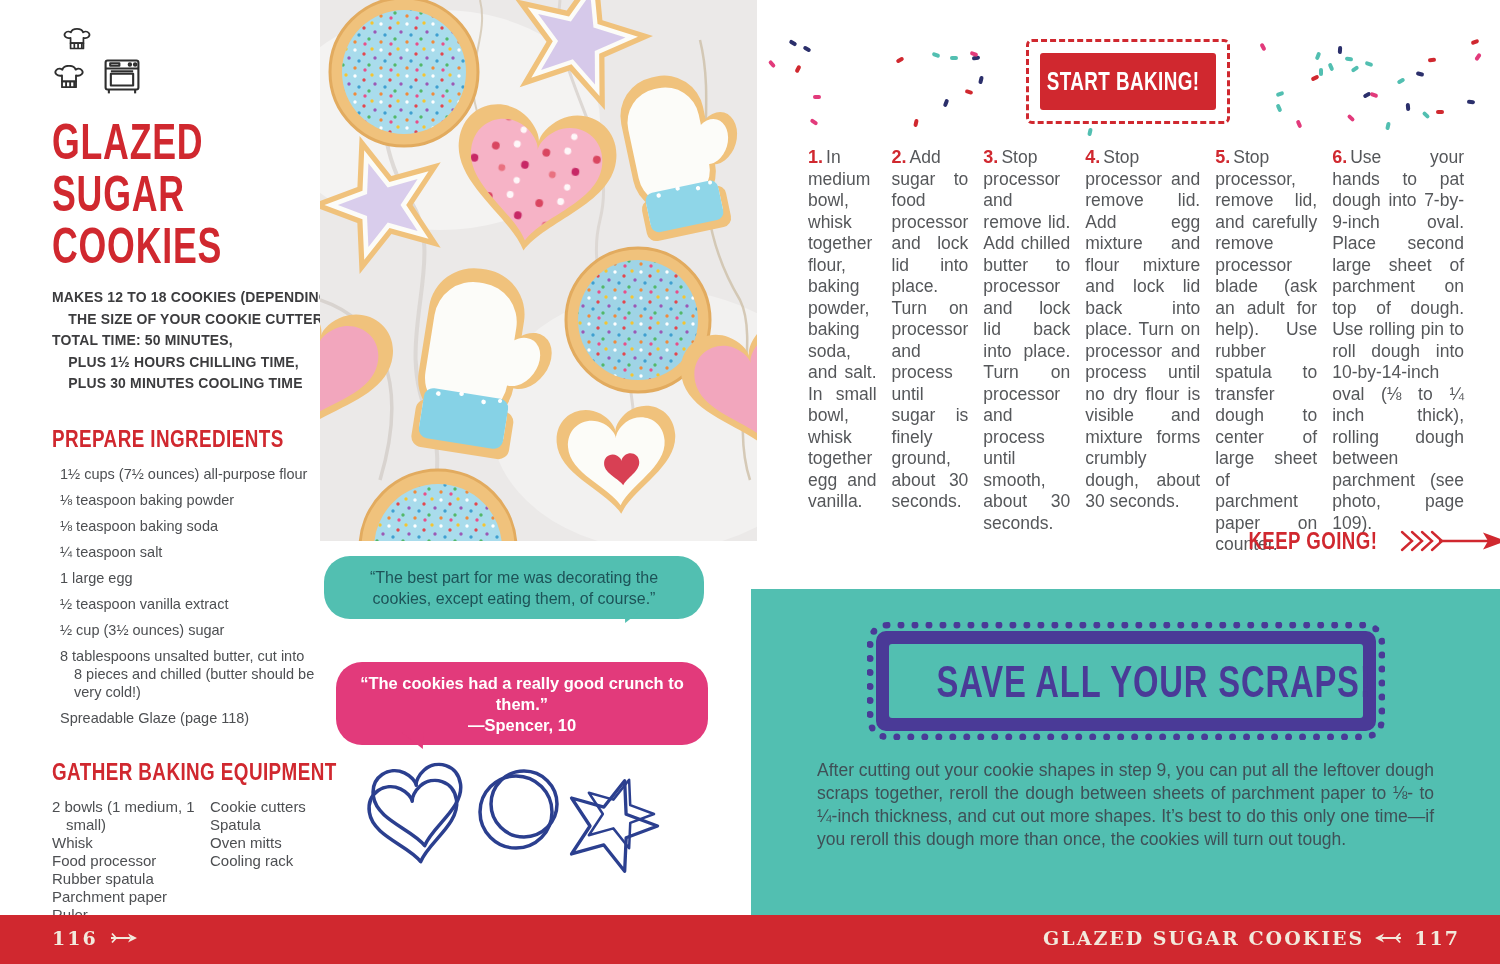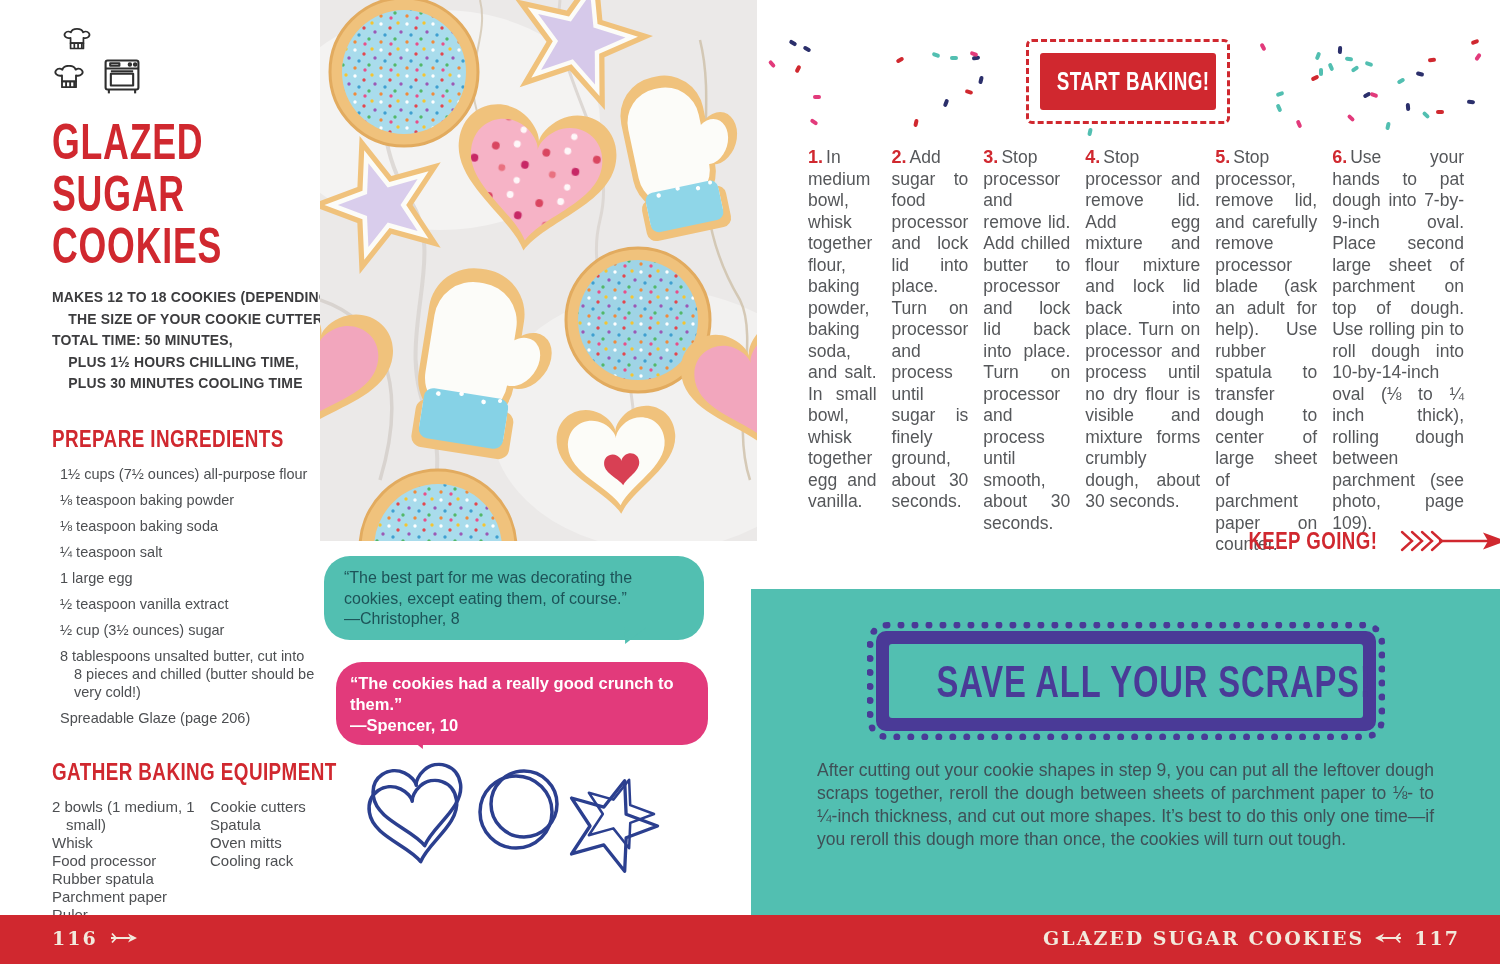--- a/index.html
+++ b/index.html
@@ -28,39 +28,39 @@
   .ing li{padding-left:14px;text-indent:-14px;margin:8px;}
   .equip-cols{display:flex;margin-top:14px;color:#4d4f52;font-size:15px;line-height:18px;}
   .equip-cols ul{list-style:none;margin:0;padding:0;}
   .equip-cols ul:first-child{width:158px;}
   .equip-cols li{padding-left:14px;text-indent:-14px;}
 
   
   .photo{position:absolute;left:320px;top:0;width:437px;height:541px;display:block;}
 
   
-  .bubble{position:absolute;border-radius:26px;text-align:left;box-sizing:border-box;}
+  .bubble{position:absolute;border-radius:26px;text-align:center;box-sizing:border-box;}
   .bubble p{margin:0;}
   .bubble.tealb{left:324px;top:556px;width:380px;padding:12px 20px 10px;background:var(--teal);
         color:var(--bubble-teal-text);font-size:16px;line-height:20.5px;font-weight:500;}
   .bubble.tealb::after{content:"";position:absolute;bottom:-15px;right:66px;width:0;height:0;
         border:11px solid transparent;border-top:17px solid var(--teal);transform:skewX(-32deg);}
   .bubble.pinkb{left:336px;top:662px;width:372px;padding:11px 14px 9px;background:var(--pink);
         color:#fff;font-size:16.5px;line-height:21px;font-weight:600;}
   .bubble.pinkb::after{content:"";position:absolute;bottom:-15px;left:74px;width:0;height:0;
         border:11px solid transparent;border-top:17px solid var(--pink);transform:skewX(32deg);}
 
   .cutters{position:absolute;left:358px;top:742px;width:310px;height:150px;}
 
   
   .confetti{position:absolute;left:770px;top:32px;width:715px;height:106px;}
   .cdot{position:absolute;width:4px;height:8px;border-radius:2px;display:block;}
 
   .banner{position:absolute;left:1040px;top:53px;width:176px;height:57px;background:var(--red);
-        display:flex;align-items:center;justify-content:flex-start;border-radius:3px;}
+        display:flex;align-items:center;justify-content:flex-end;border-radius:3px;}
   .banner::before{content:"";position:absolute;inset:-14px;border:3px dashed var(--red);border-radius:6px;}
   .banner span{color:#fff;font-weight:700;font-size:23px;letter-spacing:0.5px;
         transform:scale(0.82,1.12);white-space:nowrap;}
 
   .steps{position:absolute;left:808px;top:147px;width:656px;display:flex;flex-direction:row;gap:15px;}
   .step{margin:0;color:var(--body-text);font-size:17.5px;line-height:21.5px;text-align:justify;}
   .snum{color:var(--red);font-weight:700;font-size:18px;padding-right:3px;}
 
   .keep-going{position:absolute;left:1208px;top:528px;width:300px;display:flex;align-items:center;
         justify-content:flex-end;gap:9px;}
@@ -142,21 +142,21 @@
     <h2 class="section-head">PREPARE INGREDIENTS</h2>
     <ul class="ing">
       <li>1½ cups (7½ ounces) all-purpose flour</li>
       <li>⅛ teaspoon baking powder</li>
       <li>⅛ teaspoon baking soda</li>
       <li>¼ teaspoon salt</li>
       <li>1 large egg</li>
       <li>½ teaspoon vanilla extract</li>
       <li>½ cup (3½ ounces) sugar</li>
       <li>8 tablespoons unsalted butter, cut into 8 pieces and chilled (butter should be very cold!)</li>
-      <li>Spreadable Glaze (page 206)</li>
+      <li>Spreadable Glaze (page 118)</li>
     </ul>
 
     <h2 class="section-head">GATHER BAKING EQUIPMENT</h2>
     <div class="equip-cols">
       <ul>
         <li>2 bowls (1 medium, 1 small)</li>
         <li>Whisk</li>
         <li>Food processor</li>
         <li>Rubber spatula</li>
         <li>Parchment paper</li>
@@ -273,21 +273,20 @@
     <g transform="translate(118,548)">
       <circle r="78" fill="#f0c27c"></circle>
         <circle r="78" fill="none" stroke="#e2ab5f" stroke-width="3"></circle>
       <circle r="64" fill="#a9dcec"></circle>
         <circle r="64" fill="url(#spr)"></circle>
     </g>
   </svg>
 
   <div class="bubble tealb">
     <p>“The best part for me was decorating the cookies, except eating them, of course.”</p>
-    <p>—Christopher, 8</p>
   </div>
   <div class="bubble pinkb">
     <p>“The cookies had a really good crunch to them.”</p>
     <p>—Spencer, 10</p>
   </div>
 
   <svg class="cutters" viewBox="0 0 310 150">
     <defs>
       <path id="hd" d="M0,34 C-10,16 -44,2 -44,-22 C-44,-42 -24,-50 -10,-41 C-4,-37 0,-31 0,-27 C0,-31 4,-37 10,-41 C24,-50 44,-42 44,-22 C44,2 10,16 0,34 Z"></path>
       <path id="sd" d="M0,-50 L12.3,-17 L47.6,-15.5 L20,6.5 L29.4,40.5 L0,21 L-29.4,40.5 L-20,6.5 L-47.6,-15.5 L-12.3,-17 Z"></path>

